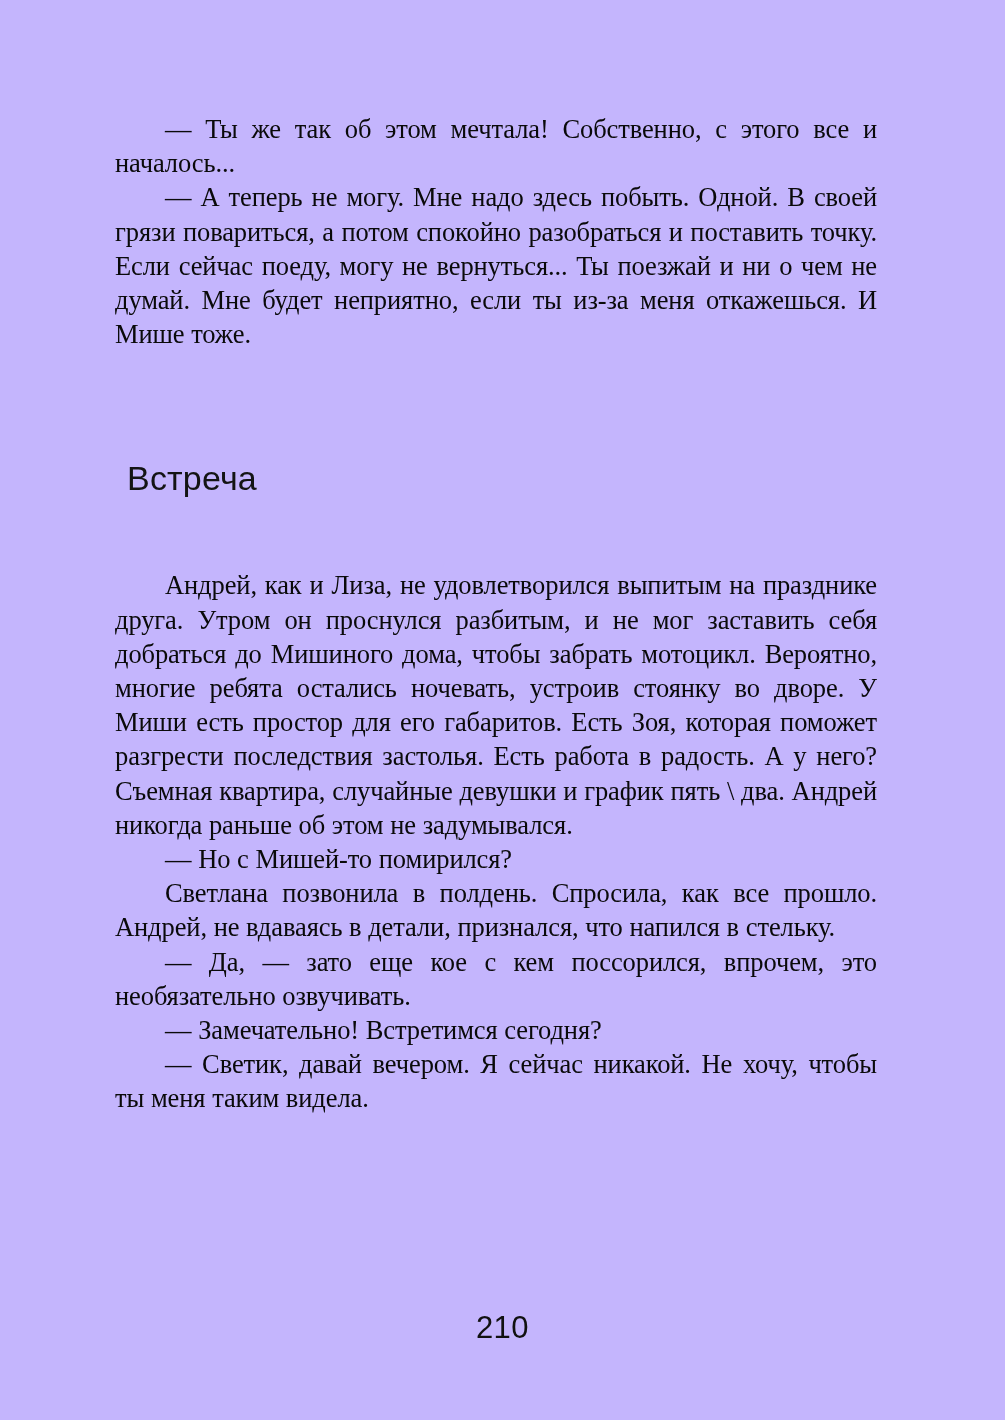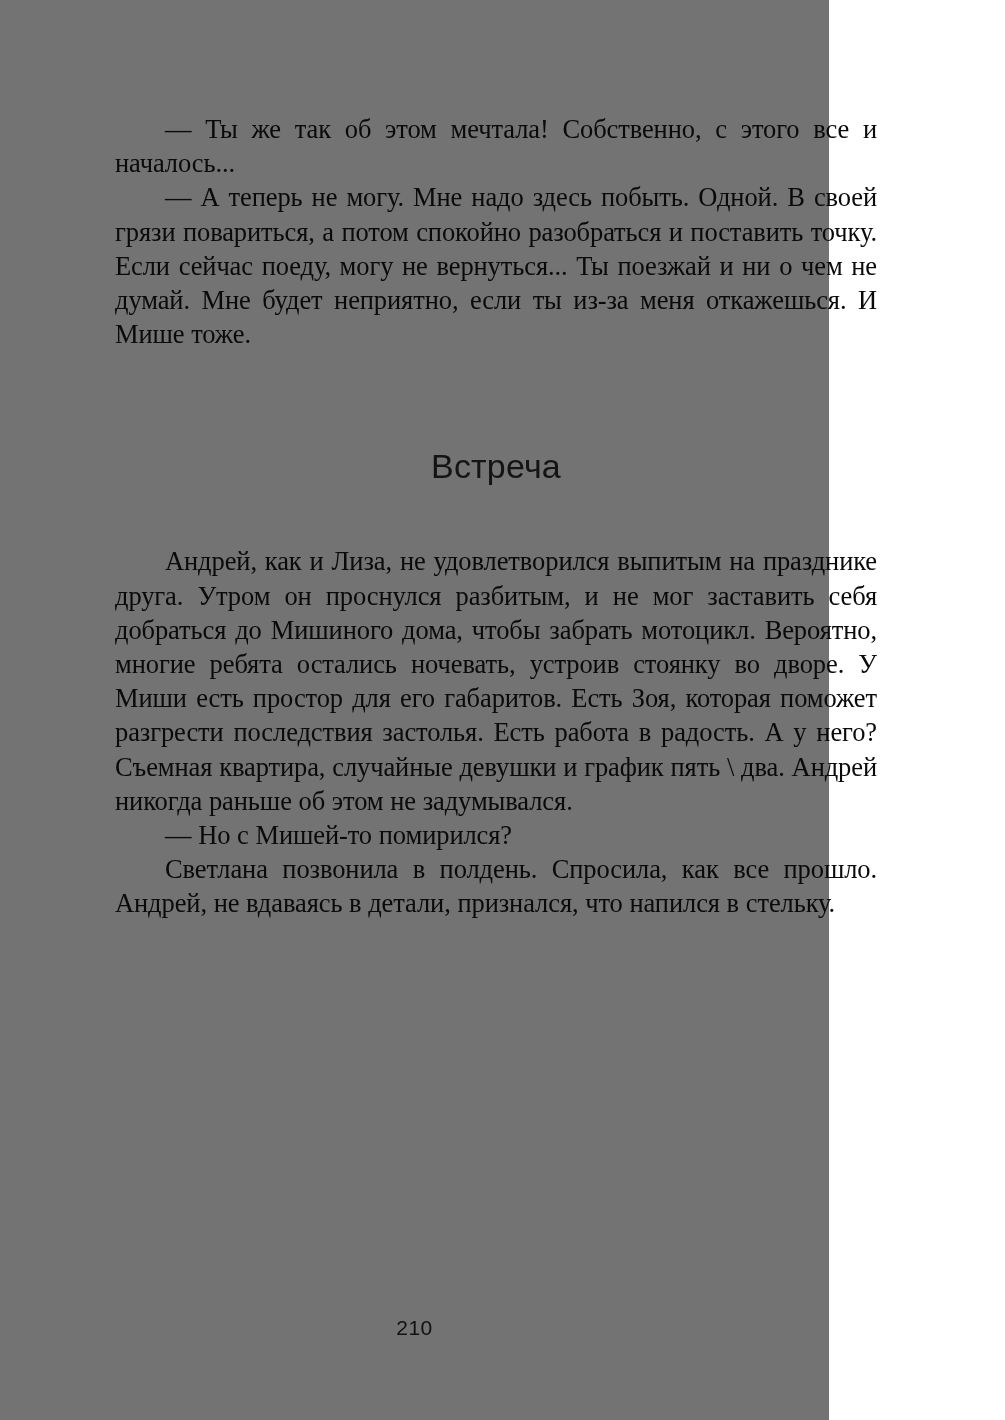--- a/index.html
+++ b/index.html
@@ -10,23 +10,23 @@
     width: 1005px;
     height: 1420px;
     background: #ffffff;
     font-family: "Liberation Serif", serif;
     color: #000000;
     overflow: hidden;
   }
 
   .page {
     position: relative;
-    width: 829px;
+    width: 1005px;
     height: 1420px;
-    background: #737373;
+    background: #c4b5fd;
     box-sizing: border-box;
   }
 
   .text-column {
     position: absolute;
     left: 115px;
     top: 112px;
     width: 762px;
   }
 
@@ -59,39 +59,39 @@
   .block-top {
     margin-bottom: 0;
   }
 
   .heading {
     font-family: "Liberation Sans", sans-serif;
     font-size: 34px;
     line-height: 40px;
     font-weight: 400;
     color: #141414;
-    margin: 0;
+    margin: 12px;
     padding: 0;
     text-indent: 0;
-    text-align: center;
+    text-align: left;
     letter-spacing: 0.2px;
   }
 
   .gap-before-heading { height: 95px; }
   .gap-after-heading  { height: 58px; }
 
   
   .folio {
     position: absolute;
     left: 0;
     right: 0;
     top: 1312px;
     text-align: center;
     font-family: "Liberation Sans", sans-serif;
-    font-size: 21px;
+    font-size: 31px;
     line-height: 32px;
     color: #111111;
     letter-spacing: 0.5px;
   }
 </style>
 </head>
 <body>
 
 <div class="page">
 
@@ -105,19 +105,22 @@
     <div class="gap-before-heading"></div>
 
     <h2 class="heading">Встреча</h2>
 
     <div class="gap-after-heading"></div>
 
     <div class="block-body">
       <p class="para last-line-left">Андрей, как и Лиза, не удовлетворился выпитым на празднике друга. Утром он проснулся разбитым, и не мог заставить себя добраться до Мишиного дома, чтобы забрать мотоцикл. Вероятно, многие ребята остались ночевать, устроив стоянку во дворе. У Миши есть простор для его габаритов. Есть Зоя, которая поможет разгрести последствия застолья. Есть работа в радость. А у него? Съемная квартира, случайные девушки и график пять \ два. Андрей никогда раньше об этом не задумывался.</p>
       <p class="para dialogue last-line-left">— Но с Мишей-то помирился?</p>
       <p class="para last-line-left">Светлана позвонила в полдень. Спросила, как все прошло. Андрей, не вдаваясь в детали, признался, что напился в стельку.</p>
+      <p class="para dialogue last-line-left">— Да, — зато еще кое с кем поссорился, впрочем, это необязательно озвучивать.</p>
+      <p class="para dialogue last-line-left">— Замечательно! Встретимся сегодня?</p>
+      <p class="para dialogue last-line-left">— Светик, давай вечером. Я сейчас никакой. Не хочу, чтобы ты меня таким видела.</p>
     </div>
 
   </div>
 
   <div class="folio">210</div>
 
 </div>
 
 </body></html>

